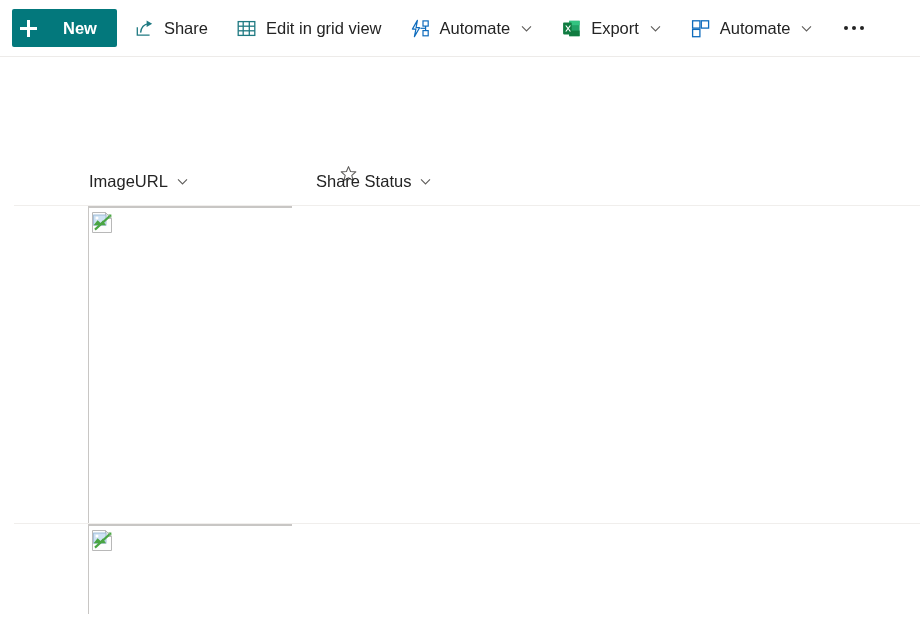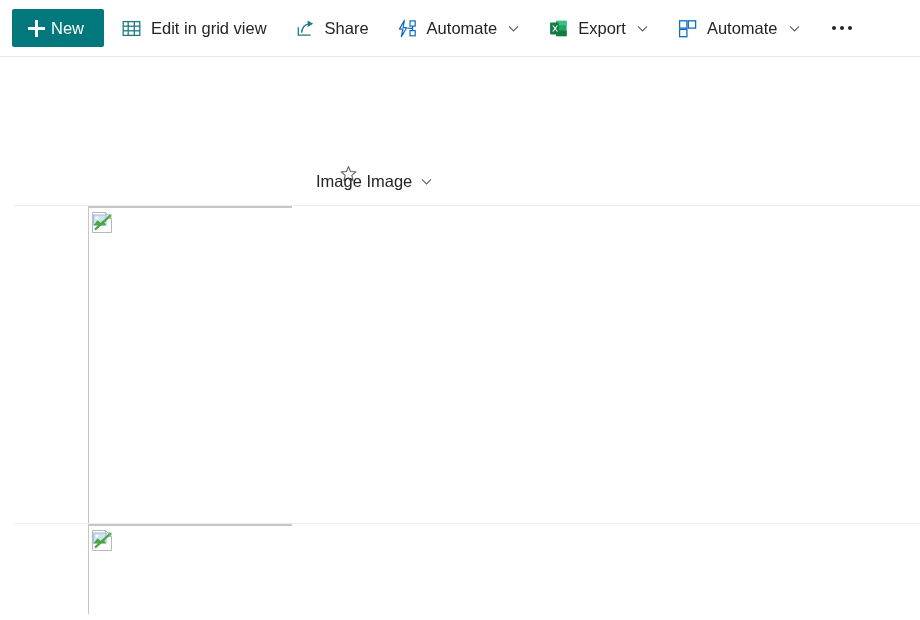--- a/index.html
+++ b/index.html
@@ -29,25 +29,25 @@
   }
 
   .new-button {
     height: 38px;
     background: #03787c;
     color: #ffffff;
     border: none;
     border-radius: 2px;
     display: flex;
     align-items: center;
-    gap: 6px;
-    padding: 0 20px 0 16px;
+    gap: 26px;
+    padding: 0 20px 0 8px;
     font-family: "Liberation Sans", sans-serif;
     font-size: 16.5px;
-    font-weight: normal;
+    font-weight: bold;
     cursor: pointer;
     white-space: nowrap;
   }
   .new-button .plus-glyph {
     display: inline-block;
     width: 17px;
     height: 17px;
     position: relative;
     flex: 0 0 auto;
   }
@@ -248,39 +248,39 @@
 <div class="command-bar">
 
   <button class="new-button">
     <span class="plus-glyph"></span>
     <span>New</span>
   </button>
 
   <button class="cmd-item">
     <span>
       <svg class="cmd-icon" viewBox="0 0 21 21" aria-hidden="true">
+        <path d="M3.3 9.2 L3.3 17.2 L15.6 17.2" fill="none" stroke="#1f7a82" stroke-width="1.3"></path>
+        <path d="M6.6 14.6 C7.2 8.4 11.0 6.0 15.0 5.6" fill="none" stroke="#1f7a82" stroke-width="1.4"></path>
+        <path d="M12.6 2.4 L18.2 5.7 L12.6 9.0 Z" fill="#1f7a82"></path>
+      </svg>
+    </span>
+    <span class="cmd-label">Share</span>
+  </button>
+
+  <button class="cmd-item">
+    <span>
+      <svg class="cmd-icon" viewBox="0 0 21 21" aria-hidden="true">
         <rect x="2.2" y="3.6" width="16.6" height="13.8" fill="none" stroke="#1f7a82" stroke-width="1.3"></rect>
         <line x1="2.2" y1="8.2" x2="18.8" y2="8.2" stroke="#1f7a82" stroke-width="1.3"></line>
         <line x1="2.2" y1="12.8" x2="18.8" y2="12.8" stroke="#1f7a82" stroke-width="1.3"></line>
         <line x1="7.2" y1="3.6" x2="7.2" y2="17.4" stroke="#1f7a82" stroke-width="1.3"></line>
         <line x1="13.3" y1="3.6" x2="13.3" y2="17.4" stroke="#1f7a82" stroke-width="1.3"></line>
       </svg>
     </span>
     <span class="cmd-label">Edit in grid view</span>
-  </button>
-
-  <button class="cmd-item">
-    <span>
-      <svg class="cmd-icon" viewBox="0 0 21 21" aria-hidden="true">
-        <path d="M3.3 9.2 L3.3 17.2 L15.6 17.2" fill="none" stroke="#1f7a82" stroke-width="1.3"></path>
-        <path d="M6.6 14.6 C7.2 8.4 11.0 6.0 15.0 5.6" fill="none" stroke="#1f7a82" stroke-width="1.4"></path>
-        <path d="M12.6 2.4 L18.2 5.7 L12.6 9.0 Z" fill="#1f7a82"></path>
-      </svg>
-    </span>
-    <span class="cmd-label">Share</span>
   </button>
 
   <button class="cmd-item">
     <span>
       <svg class="cmd-icon" viewBox="0 0 21 21" aria-hidden="true">
         <path d="M7.4 2.4 L2.4 11.1 L5.9 11.1 L4.4 18.6 L9.6 9.7 L6.1 9.7 Z" fill="none" stroke="#0f6cbd" stroke-width="1.2" stroke-linejoin="round"></path>
         <rect x="13.0" y="2.9" width="5.2" height="5.2" fill="none" stroke="#0f6cbd" stroke-width="1.2"></rect>
         <rect x="13.0" y="12.6" width="5.2" height="5.2" fill="none" stroke="#0f6cbd" stroke-width="1.2"></rect>
         <line x1="15.6" y1="8.1" x2="15.6" y2="12.6" stroke="#0f6cbd" stroke-width="1.2"></line>
         <line x1="10.4" y1="10.3" x2="15.6" y2="10.3" stroke="#0f6cbd" stroke-width="1.2"></line>
@@ -340,23 +340,31 @@
     <span>
       <svg width="19" height="19" viewBox="0 0 19 19" aria-hidden="true">
         <path d="M9.5 1.6 L11.55 6.45 L16.8 6.88 L12.81 10.33 L14.02 15.46 L9.5 12.71 L4.98 15.46 L6.19 10.33 L2.2 6.88 L7.45 6.45 Z" fill="none" stroke="#605e5c" stroke-width="1.1" stroke-linejoin="round"></path>
       </svg>
     </span>
   </button>
 </div>
 
 <div class="list-header">
 
+  <button class="col-head col-head-imageurl">
+    <span>ImageURL</span>
+    <span>
+      <svg class="chev" viewBox="0 0 13 13" aria-hidden="true">
+        <path d="M2 4.4 L6.5 8.9 L11 4.4" fill="none" stroke="#605e5c" stroke-width="1.1"></path>
+      </svg>
+    </span>
+  </button>
 
   <button class="col-head col-head-imagestatus">
-    <span>Image Image</span>
+    <span>Share Status</span>
     <span>
       <svg class="chev" viewBox="0 0 13 13" aria-hidden="true">
         <path d="M2 4.4 L6.5 8.9 L11 4.4" fill="none" stroke="#605e5c" stroke-width="1.1"></path>
       </svg>
     </span>
   </button>
 
 </div>
 
 <div class="rows-area">

